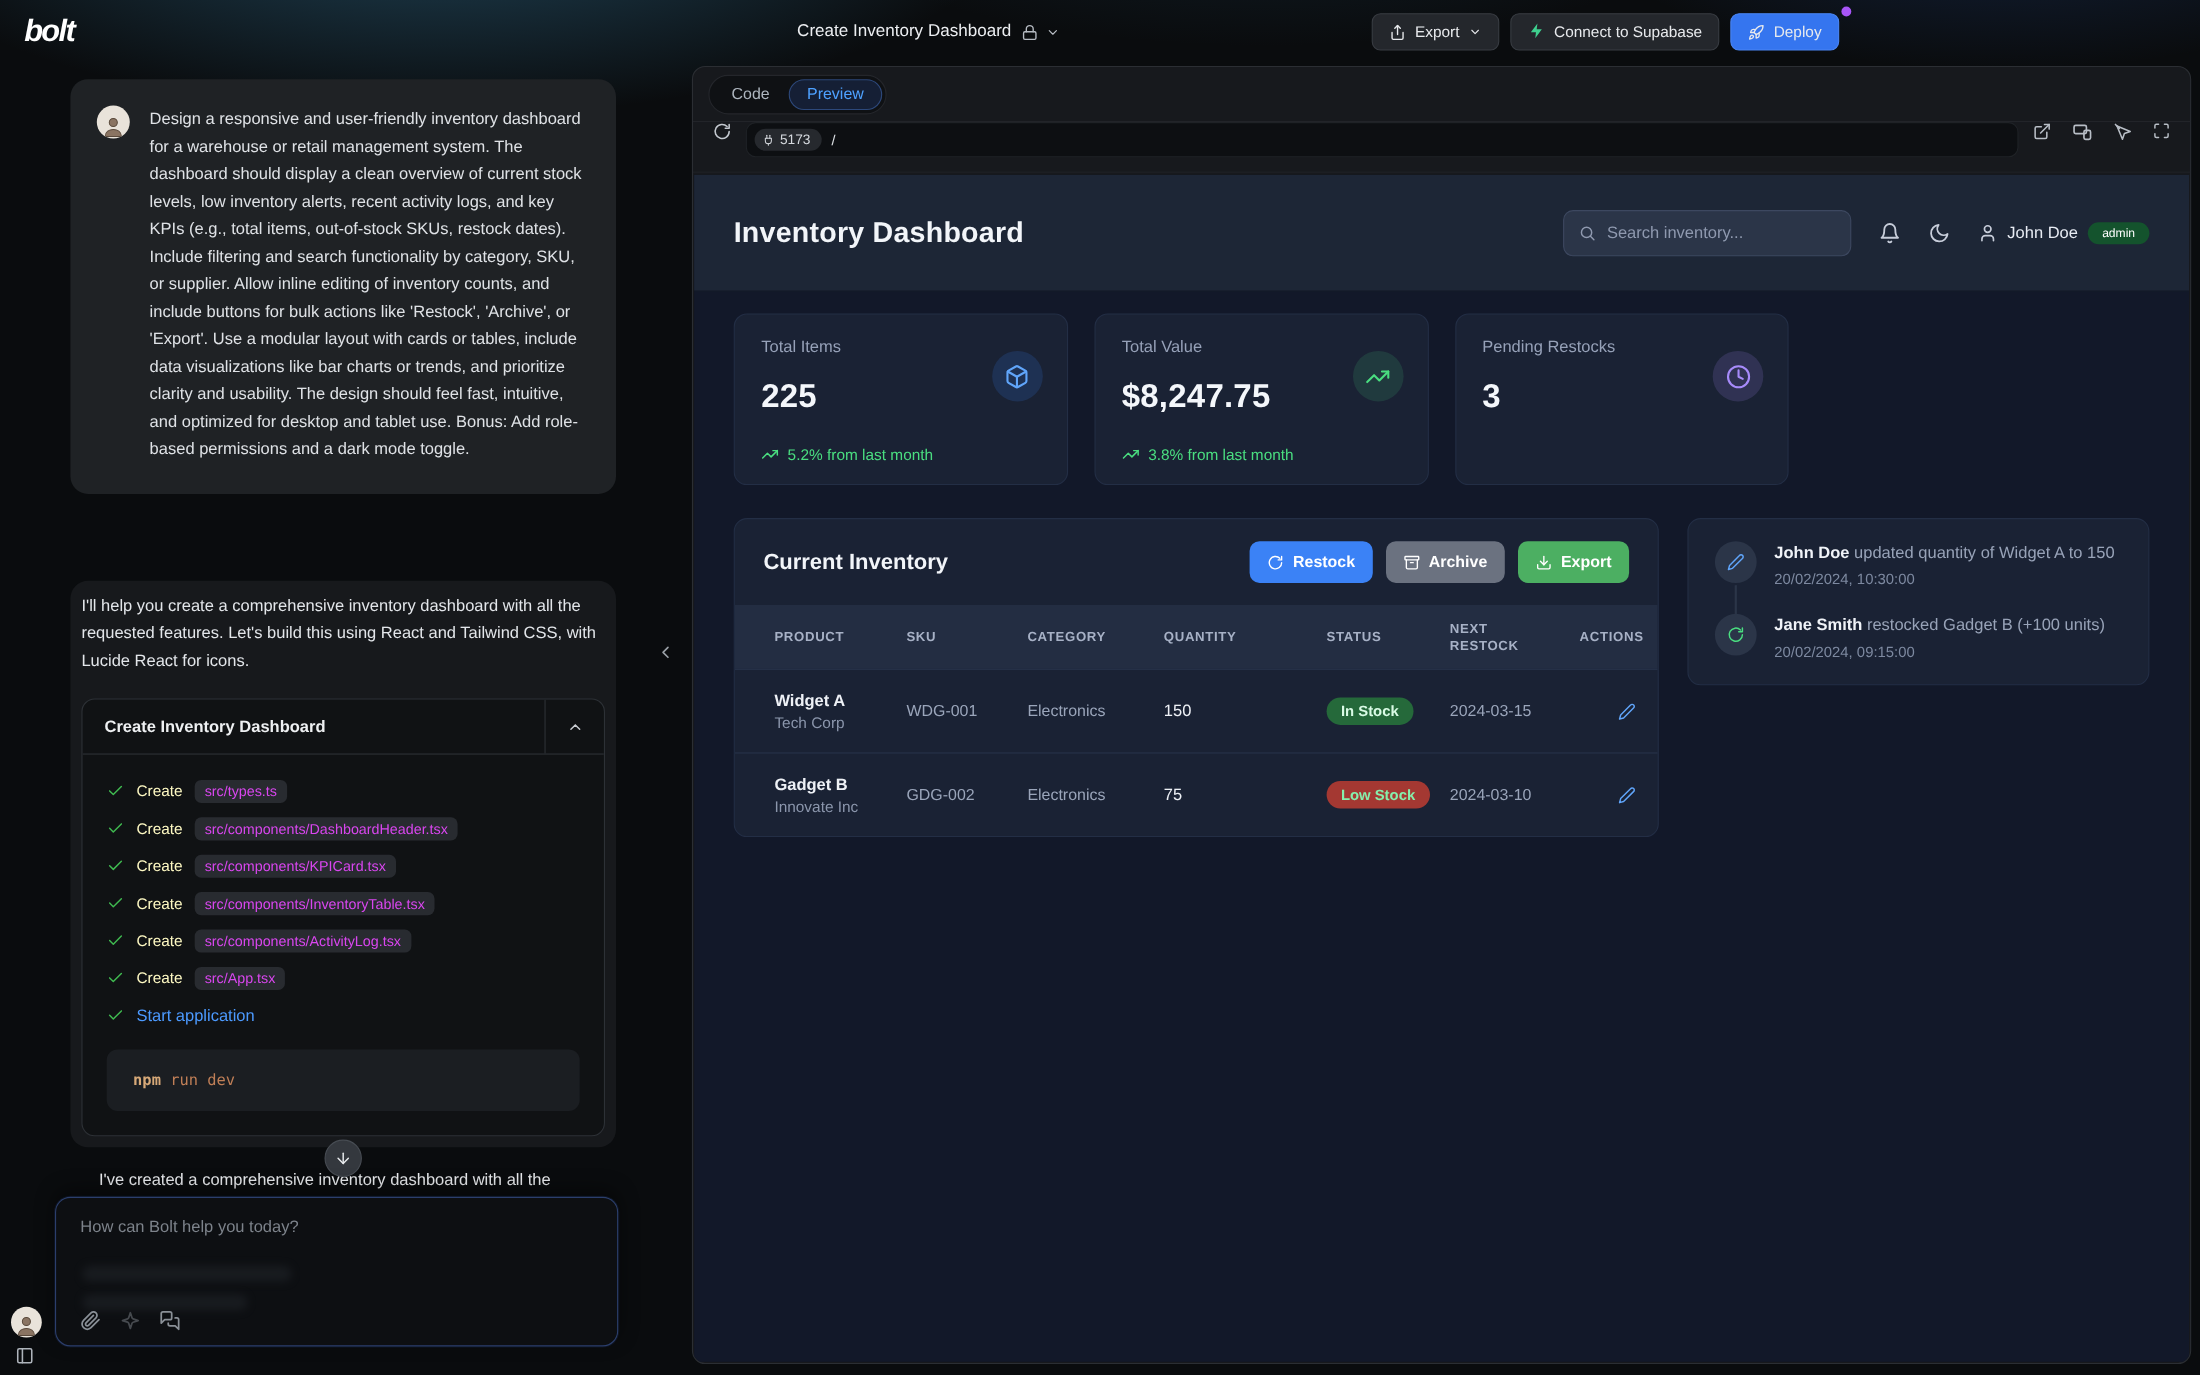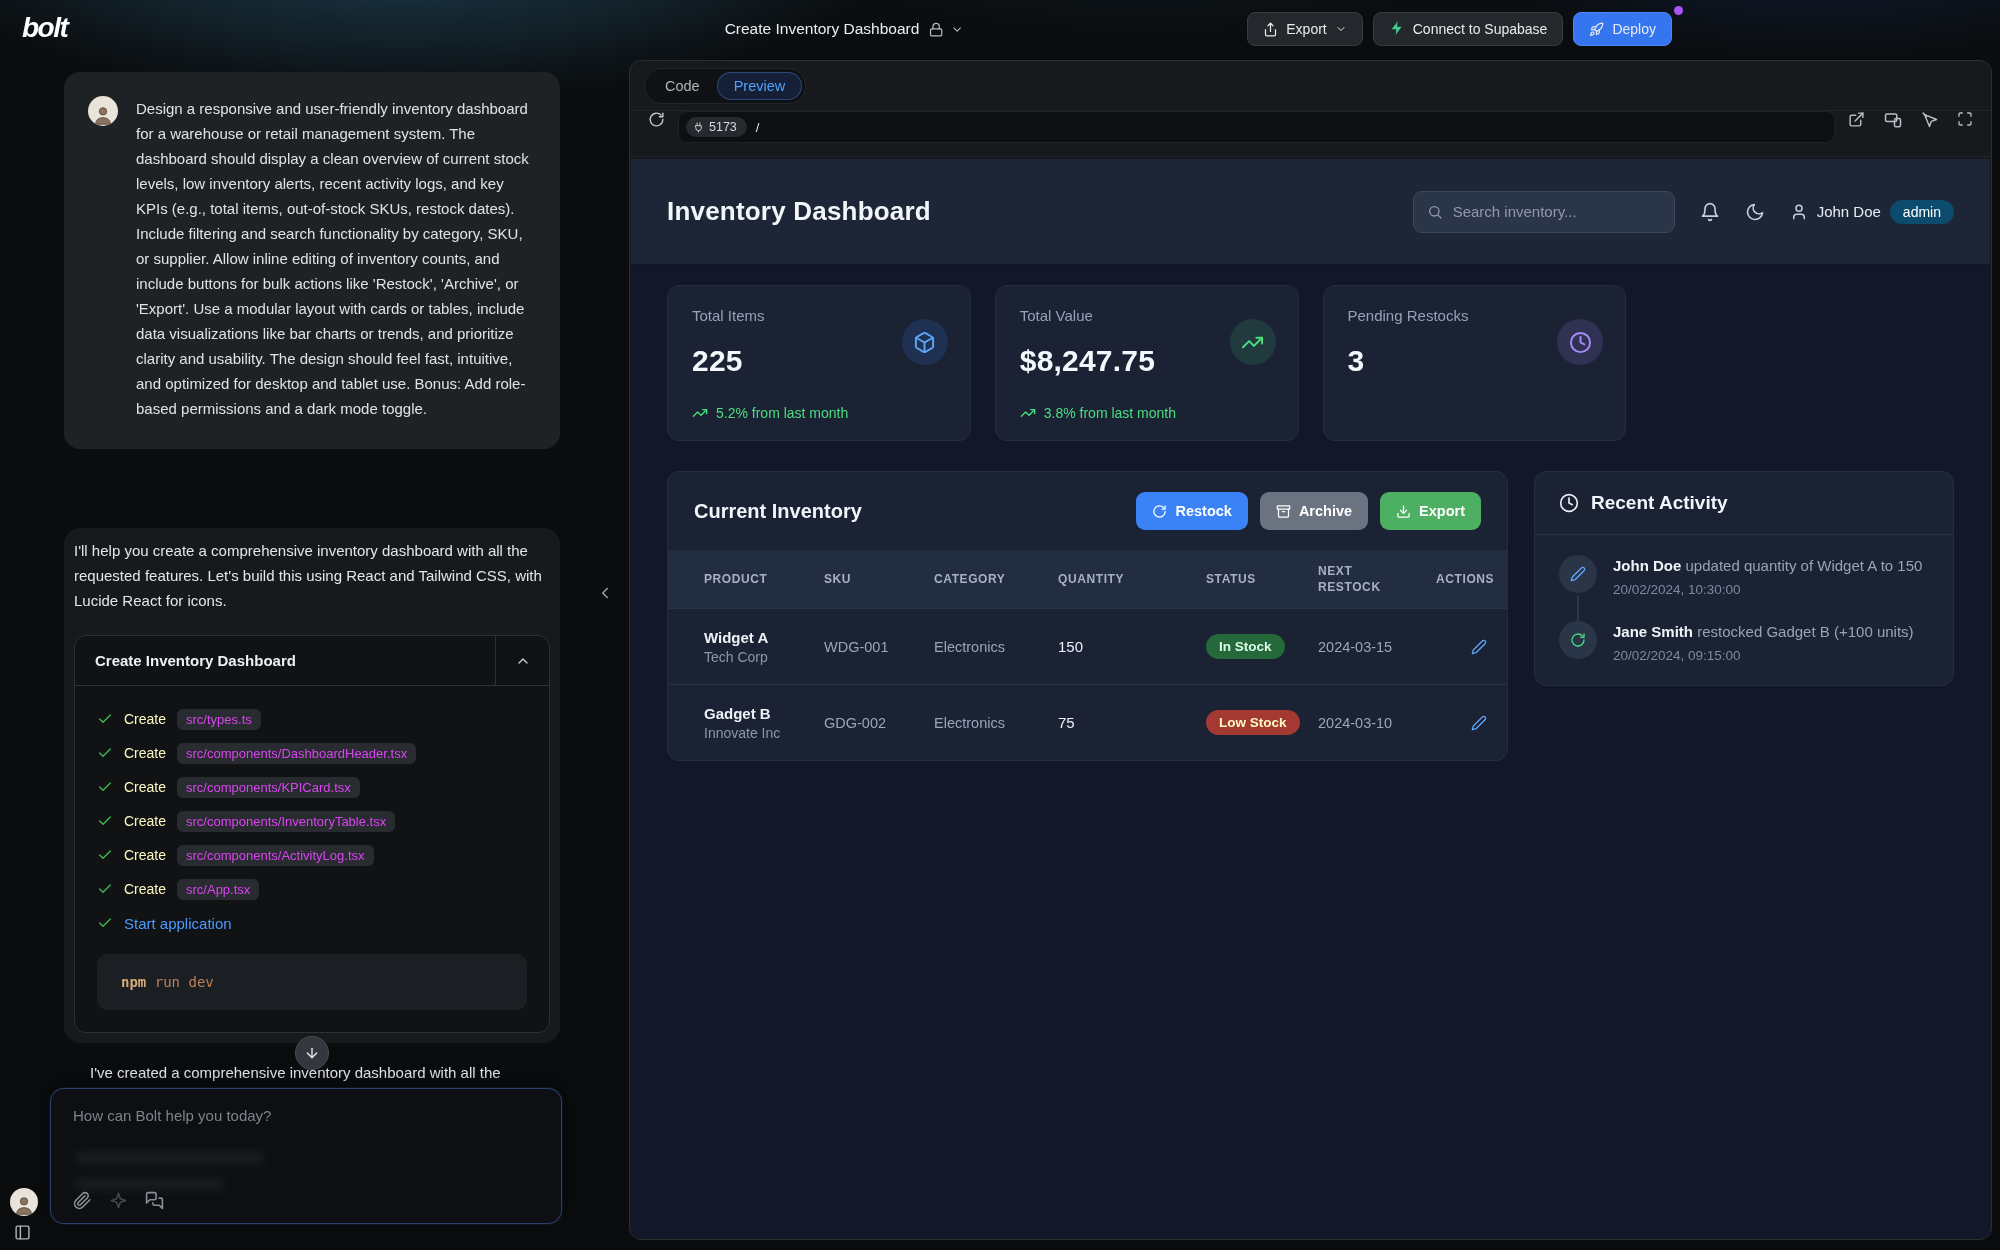--- a/index.html
+++ b/index.html
@@ -101,21 +101,21 @@
   .dash-title{ font-size:26px; font-weight:800; color:#f2f5f9; letter-spacing:.2px; }
   .header-right{ display:flex; align-items:center; gap:25px; }
   .searchbox{ width:262px; height:42px; background:#2b3548; border:1px solid #3d4860; border-radius:9px;
               display:flex; align-items:center; gap:10px; padding:0 13px; color:#8f99af; }
   .searchbox input{ flex:1; background:transparent; border:none; outline:none; font-family:"Liberation Sans", sans-serif;
                     font-size:15px; color:#dfe5f0; }
   .searchbox input::placeholder{ color:#8f99af; }
   .hicon{ color:#c7cdda; cursor:pointer; display:flex; }
   .userchip{ display:flex; align-items:center; gap:9px; cursor:pointer; }
   .user-name{ font-size:15px; color:#e8ecf4; }
-  .role-pill{ background:#0c4a6e; color:#fff; border-radius:999px; padding:4px 13px; font-size:14px; }
+  .role-pill{ background:#14532d; color:#fff; border-radius:999px; padding:4px 13px; font-size:11px; }
 
   .dash-body{ padding:20px 36px; }
   .kpi-grid{ display:grid; grid-template-columns:repeat(4,1fr); gap:24px; }
   .kpi-card{ position:relative; height:156px; background:#1a2234; border:1px solid #232e45; border-radius:12px; padding:21px 24px; }
   .kpi-label{ font-size:15px; color:#96a1b8; }
   .kpi-value{ font-size:30px; font-weight:800; color:#f4f7fb; margin-top:20px; letter-spacing:.2px; }
   .kpi-trend{ position:absolute; left:24px; bottom:19px; display:flex; align-items:center; gap:8px; font-size:14px; }
   .trend-up{ color:#4ade80; } .trend-down{ color:#f87171; }
   .kpi-icon{ position:absolute; right:22px; top:33px; width:46px; height:46px; border-radius:50%; display:flex; align-items:center; justify-content:center; }
   .kpi-icon.blue{ background:rgba(59,130,246,0.16); color:#60a5fa; }
@@ -138,21 +138,21 @@
         text-transform:uppercase; color:#a7b1c6; line-height:1.35; }
   .tbl-head .th-actions{ text-align:right; padding-right:8px; }
   .tbl-head .th-restock{ max-width:90px; }
   .tbl-row{ height:76px; border-top:1px solid #27324a; }
   .prod-name{ font-size:15px; font-weight:700; color:#eef1f6; }
   .prod-supplier{ font-size:14px; color:#8b96ac; margin-top:3px; }
   .cell-dim{ font-size:14.5px; color:#9aa5ba; }
   .cell-strong{ font-size:15px; color:#eef1f6; }
   .badge{ display:inline-block; border-radius:999px; padding:5px 13px; font-size:13.5px; font-weight:600; white-space:nowrap; }
   .badge.instock{ background:#25693a; color:#d9fbe5; }
-  .badge.lowstock{ background:#a43832; color:#fef9c3; }
+  .badge.lowstock{ background:#a43832; color:#86efac; }
   .cell-actions{ display:flex; justify-content:flex-end; padding-right:10px; color:#60a5fa; }
   .cell-actions span{ cursor:pointer; display:flex; }
 
   .act-card{ background:#1a2234; border:1px solid #232e45; border-radius:12px; }
   .act-header{ display:flex; align-items:center; gap:12px; padding:20px 24px; border-bottom:1px solid #27324a; color:#e8ecf4; }
   .act-title{ font-size:19px; font-weight:800; color:#f2f5f9; }
   .act-body{ position:relative; padding:20px 24px 22px; }
   .act-item{ display:flex; gap:16px; position:relative; z-index:1; }
   .act-item + .act-item{ margin-top:24px; }
   .act-ic{ width:38px; height:38px; border-radius:50%; background:#2b3548; flex:0 0 38px; display:flex; align-items:center; justify-content:center; }
@@ -615,29 +615,20 @@
                   <span>
                     <svg class="ic" width="16" height="16" viewBox="0 0 24 24">
                       <path d="M17 3a2.85 2.83 0 1 1 4 4L7.5 20.5 2 22l1.5-5.5L17 3z"></path>
                     </svg>
                   </span>
                 </div>
             </div>
           </div>
 
           <div class="act-card">
-            <div class="act-header">
-              <span>
-                  <svg class="ic" width="20" height="20" viewBox="0 0 24 24">
-                    <circle cx="12" cy="12" r="10"></circle>
-                    <polyline points="12 6 12 12 16 14"></polyline>
-                  </svg>
-                </span>
-              <span class="act-title">Recent Activity</span>
-            </div>
             <div class="act-body">
               <div class="timeline"></div>
               <div class="act-item">
                 <div class="act-ic blue">
                   <svg class="ic" width="16" height="16" viewBox="0 0 24 24">
                       <path d="M17 3a2.85 2.83 0 1 1 4 4L7.5 20.5 2 22l1.5-5.5L17 3z"></path>
                     </svg>
                 </div>
                 <div>
                   <div class="act-line1"><span class="act-actor">John Doe</span> <span>updated quantity of Widget A to 150</span></div>

